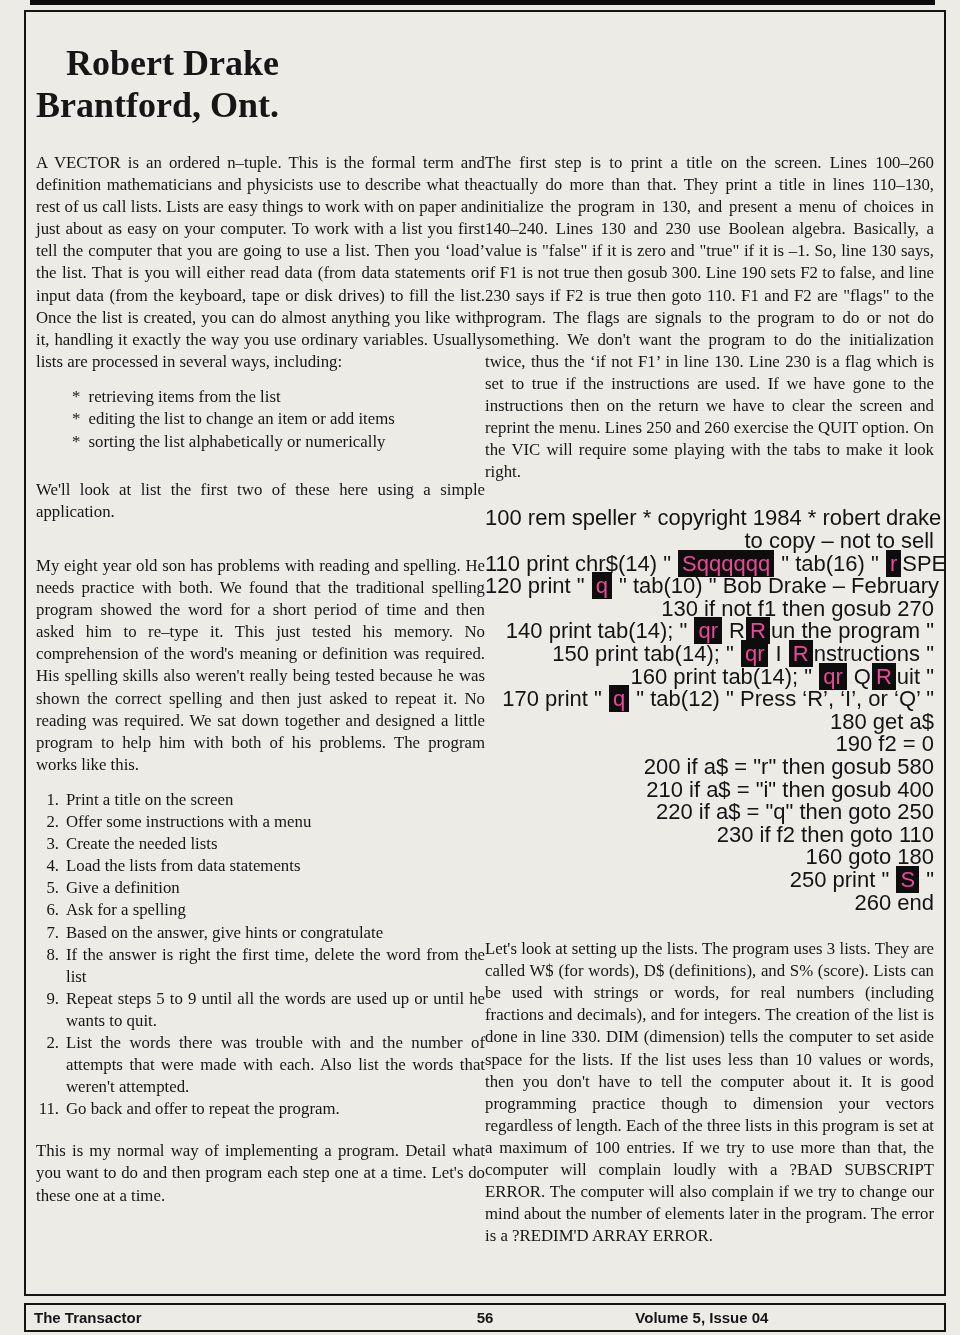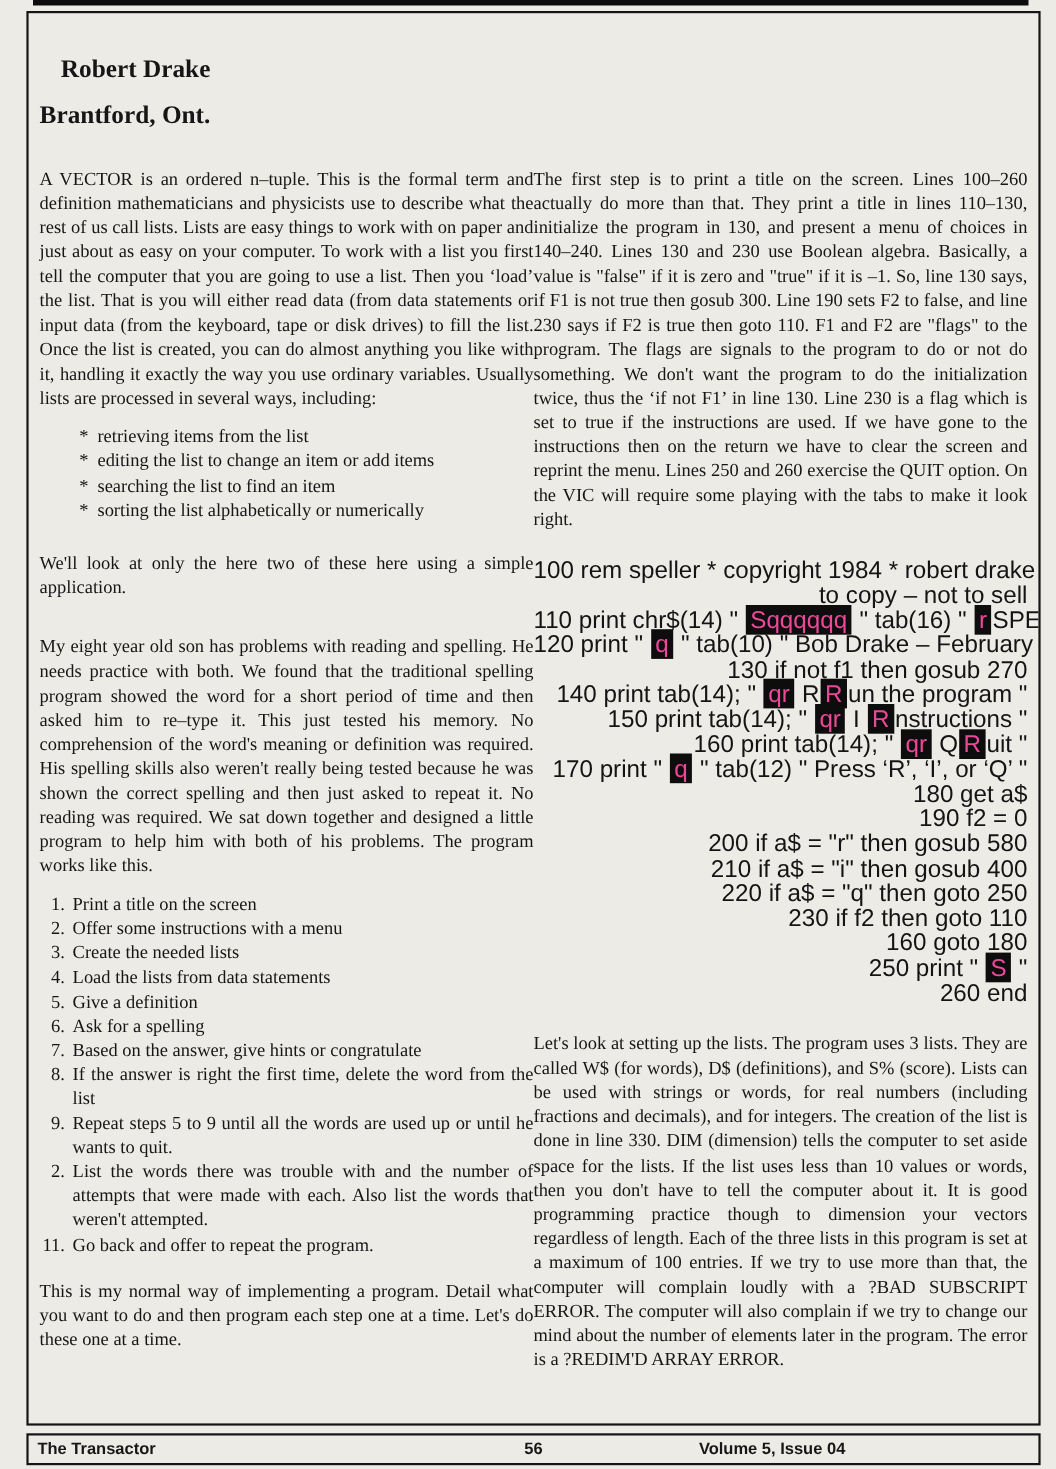--- a/index.html
+++ b/index.html
@@ -11,21 +11,21 @@
     overflow:hidden;
   }
   .scan-strip{position:absolute;top:0;left:30px;width:905px;height:5px;background:#0c0c0c;}
   .main-box{
     position:absolute;left:24px;top:10px;width:922px;height:1286px;
     border:2px solid #151515;background:#edebe6;
     padding:26px 10px 0 10px;box-sizing:border-box;overflow:hidden;
   }
   .header{display:flex;justify-content:space-between;align-items:flex-start;margin:0 0 26px 0;}
   .title{font-size:40px;line-height:47px;font-weight:bold;letter-spacing:-0.5px;margin:0;}
-  .author{font-size:23px;line-height:42px;font-weight:bold;text-align:right;padding-top:4px;}
+  .author{font-size:36px;line-height:42px;font-weight:bold;text-align:right;padding-top:4px;}
   .columns{display:flex;gap:0;}
   .col{flex:1;min-width:0;}
   .col p{font-size:16.8px;line-height:22.1px;text-align:justify;margin:0;}
   .gap-sm{margin-bottom:13px !important;}
   .gap-lg{margin-bottom:32px !important;}
   .bullet-list{padding-left:36px;margin:0 0 26px 0;font-size:16.8px;line-height:22.3px;}
   .bullet-char{display:inline-block;margin-right:4px;}
   .steps-list{margin:0 0 20px 0;font-size:16.8px;line-height:22.1px;}
   .step-item{display:flex;}
   .step-num{width:30px;min-width:30px;text-align:right;padding-right:7px;box-sizing:border-box;}
@@ -67,24 +67,23 @@
     </div>
   </div>
 
   <div class="columns">
 
     <div class="col">
       <p class="gap-sm">A VECTOR is an ordered n–tuple. This is the formal term and definition mathematicians and physicists use to describe what the rest of us call lists. Lists are easy things to work with on paper and just about as easy on your computer. To work with a list you first tell the computer that you are going to use a list. Then you ‘load’ the list. That is you will either read data (from data statements or input data (from the keyboard, tape or disk drives) to fill the list. Once the list is created, you can do almost anything you like with it, handling it exactly the way you use ordinary variables. Usually lists are processed in several ways, including:</p>
       <div class="bullet-list">
           <div><span class="bullet-char">*</span><span> retrieving items from the list</span></div>
           <div><span class="bullet-char">*</span><span> editing the list to change an item or add items</span></div>
-          <div><span class="bullet-char">*</span><span> searching the list to find an item</span></div>
           <div><span class="bullet-char">*</span><span> sorting the list alphabetically or numerically</span></div>
         </div>
-      <p class="gap-lg">We'll look at only the here two of these here using a simple application.</p>
+      <p class="gap-lg">We'll look at list the first two of these here using a simple application.</p>
       <p class="gap-sm">My eight year old son has problems with reading and spelling. He needs practice with both. We found that the traditional spelling program showed the word for a short period of time and then asked him to re–type it. This just tested his memory. No comprehension of the word's meaning or definition was required. His spelling skills also weren't really being tested because he was shown the correct spelling and then just asked to repeat it. No reading was required. We sat down together and designed a little program to help him with both of his problems. The program works like this.</p>
       <div class="steps-list">
           <div class="step-item">
             <span class="step-num">1.</span>
             <span class="step-text">Print a title on the screen</span>
           </div>
           <div class="step-item">
             <span class="step-num">2.</span>
             <span class="step-text">Offer some instructions with a menu</span>
           </div>

